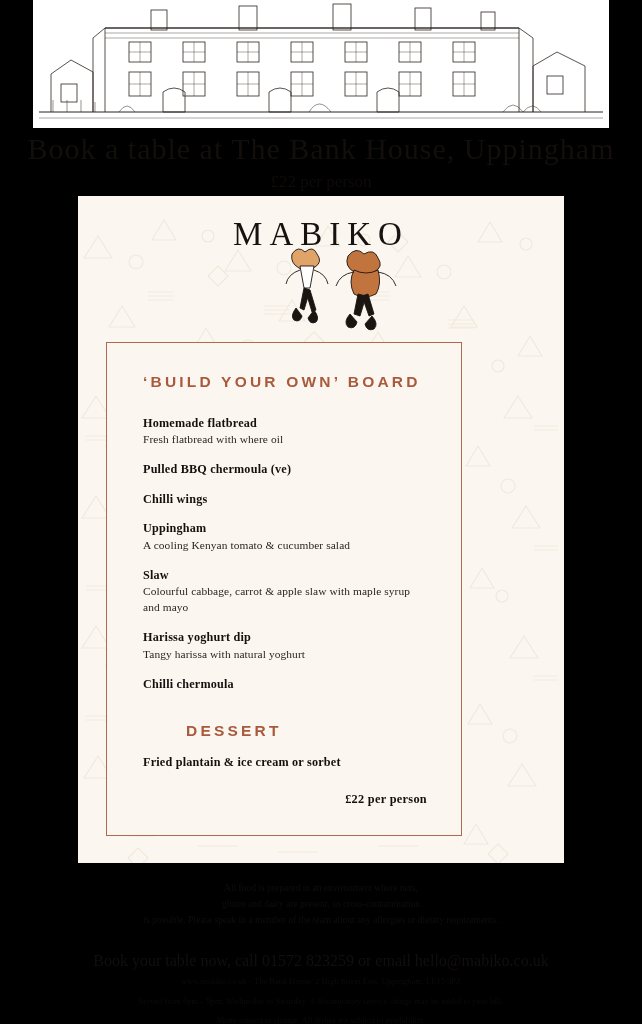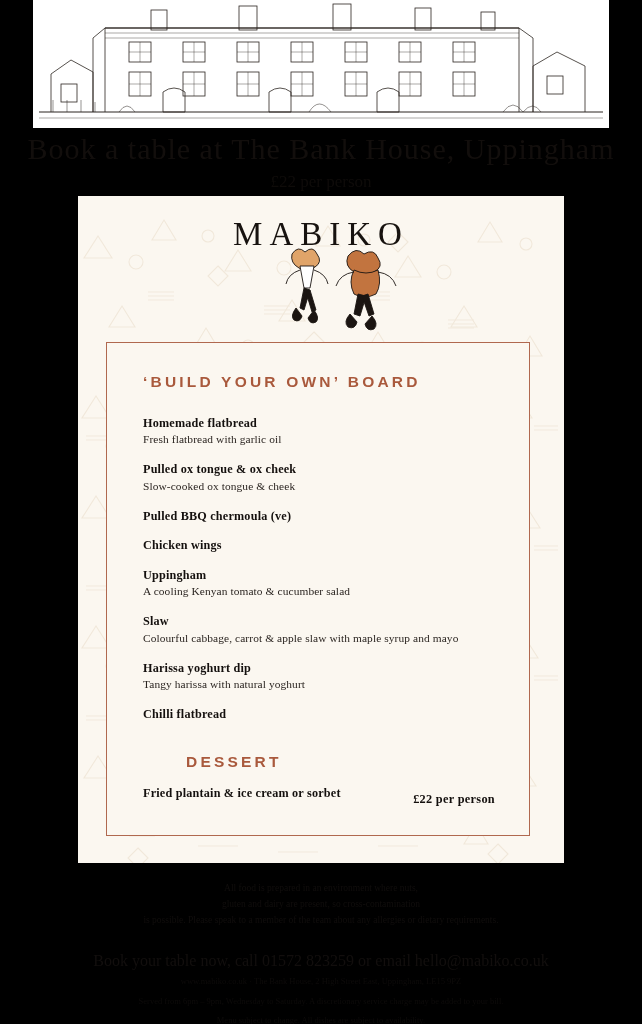--- a/index.html
+++ b/index.html
@@ -90,21 +90,21 @@
     right: 0;
     top: 30px;
     height: 100px;
     pointer-events: none;
   }
 
   .inner-frame {
     position: absolute;
     left: 28px;
     top: 146px;
-    width: 424px;
+    width: 356px;
     height: 494px;
     border: 1px solid #b0684f;
     background: #fbf7f0;
     box-sizing: border-box;
   }
   .inner-pad {
     padding: 30px 34px 0 36px;
   }
 
   .section-title {
@@ -349,48 +349,44 @@
     </svg>
   </div>
 
   <div class="inner-frame">
     <div class="inner-pad">
 
       <h2 class="section-title">‘BUILD YOUR OWN’ BOARD</h2>
 
       <div class="item">
         <div class="item-name">Homemade flatbread</div>
-        <div class="item-desc">Fresh flatbread with garlic oil</div>
-      </div>
-      <div class="item">
-        <div class="item-name">Pulled ox tongue &amp; ox cheek</div>
-        <div class="item-desc">Slow-cooked ox tongue &amp; cheek</div>
+        <div class="item-desc">Fresh flatbread with where oil</div>
       </div>
       <div class="item">
         <div class="item-name">Pulled BBQ chermoula (ve)</div>
         <div class="item-desc"></div>
       </div>
       <div class="item">
-        <div class="item-name">Chicken wings</div>
+        <div class="item-name">Chilli wings</div>
         <div class="item-desc"></div>
       </div>
       <div class="item">
         <div class="item-name">Uppingham</div>
         <div class="item-desc">A cooling Kenyan tomato &amp; cucumber salad</div>
       </div>
       <div class="item">
         <div class="item-name">Slaw</div>
         <div class="item-desc">Colourful cabbage, carrot &amp; apple slaw with maple syrup and mayo</div>
       </div>
       <div class="item">
         <div class="item-name">Harissa yoghurt dip</div>
         <div class="item-desc">Tangy harissa with natural yoghurt</div>
       </div>
       <div class="item">
-        <div class="item-name">Chilli flatbread</div>
+        <div class="item-name">Chilli chermoula</div>
       </div>
 
       <h2 class="section-title dessert">DESSERT</h2>
 
       <div class="item">
         <div class="item-name">Fried plantain &amp; ice cream or sorbet</div>
       </div>
 
     </div>
     <div class="price-line">£22 per person</div>

